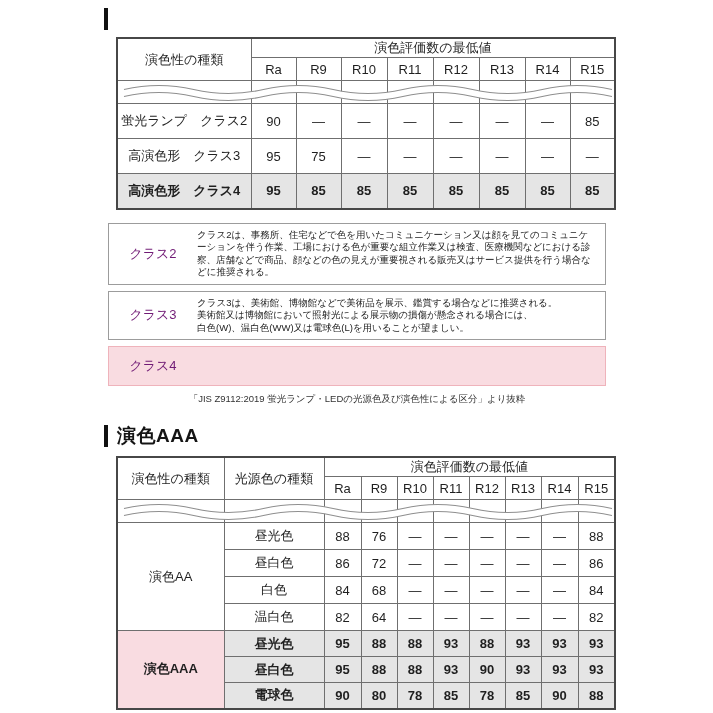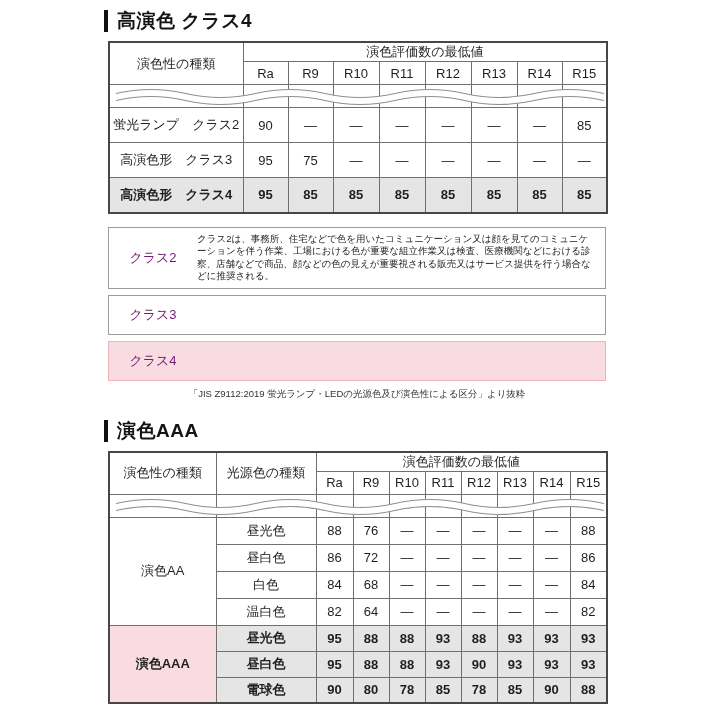--- a/index.html
+++ b/index.html
@@ -8,21 +8,21 @@
     font-family:"Liberation Sans","DejaVu Sans",sans-serif;color:#222;
     -webkit-font-smoothing:antialiased;
   }
   .content{position:absolute;left:104px;top:8px;width:504px;}
 
   
   .sec-title{display:flex;align-items:center;font-size:19px;font-weight:600;color:#141414;letter-spacing:.5px;}
   .sec-title .bar{width:4px;height:22px;background:#111;margin-right:9px;flex:0 0 auto;}
 
   
-  .twrap{position:relative;margin-top:7px;margin-left:4px;}
+  .twrap{position:relative;margin-top:7px;margin-left:12px;}
   table.grid{border-collapse:collapse;table-layout:fixed;width:498px;font-size:13px;border:2px solid #474747;}
   table.grid th,table.grid td{border:1px solid #6f6f6f;text-align:center;vertical-align:middle;padding:0;font-weight:400;color:#1f1f1f;}
   tr.h1{height:19px;}
   tr.h2{height:23px;}
   tr.wavyrow{height:23px;}
   .t1 tr.data{height:35px;}
   .t2 tr.data{height:27px;}
   .t2 tr.data3{height:26px;}
   tr.hl td{background:#e5e5e5;font-weight:700;}
   td.grouplab{font-size:13px;}
@@ -42,21 +42,20 @@
   .citation{width:498px;margin-left:4px;text-align:center;font-size:9.5px;color:#333;margin-top:7px;}
   .sec2{margin-top:17px;}
 </style>
 </head>
 <body>
 
 <div class="content">
 
   <div class="sec-title">
     <span class="bar"></span>
-    <span>高演色 クラス4</span>
   </div>
 
   <div class="twrap">
     <table class="grid t1">
       <colgroup>
         <col style="width:134px">
           <col style="width:45px">
           <col style="width:45px">
           <col style="width:46px">
           <col style="width:46px">
@@ -133,20 +132,23 @@
     </svg>
   </div>
 
   <div class="desc">
     <div class="desc-box">
       <div class="desc-label">クラス2</div>
       <div class="desc-text">クラス2は、事務所、住宅などで色を用いたコミュニケーション又は顔を見てのコミュニケーションを伴う作業、工場における色が重要な組立作業又は検査、医療機関などにおける診察、店舗などで商品、顔などの色の見えが重要視される販売又はサービス提供を行う場合などに推奨される。</div>
     </div>
     <div class="desc-box">
       <div class="desc-label">クラス3</div>
+      <div class="desc-text">クラス3は、美術館、博物館などで美術品を展示、鑑賞する場合などに推奨される。
+美術館又は博物館において照射光による展示物の損傷が懸念される場合には、
+白色(W)、温白色(WW)又は電球色(L)を用いることが望ましい。</div>
     </div>
     <div class="desc-box pink">
       <div class="desc-label">クラス4</div>
     </div>
   </div>
 
   <div class="citation">「JIS Z9112:2019 蛍光ランプ・LEDの光源色及び演色性による区分」より抜粋</div>
 
   <div class="sec-title sec2">
     <span class="bar"></span>

